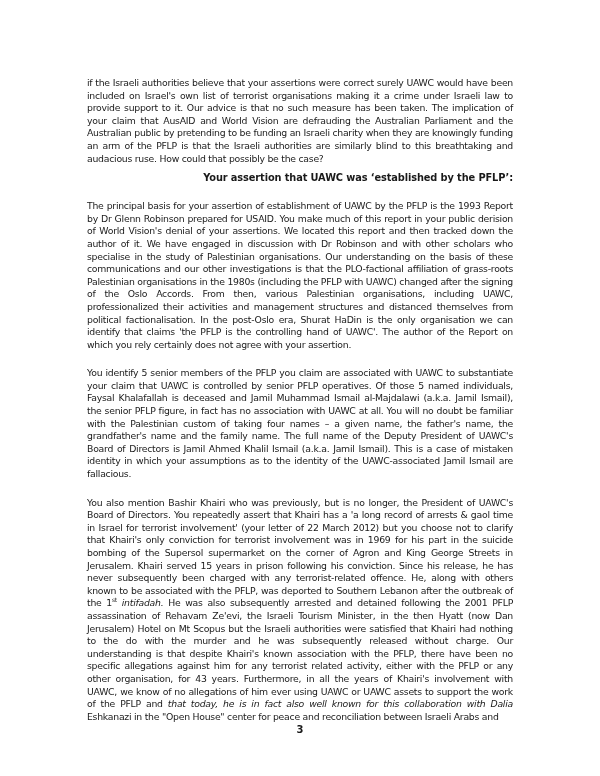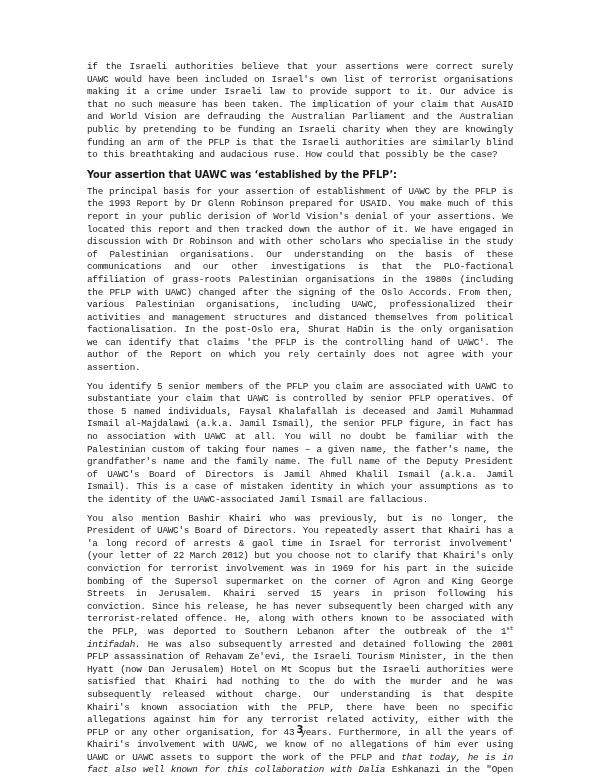--- a/index.html
+++ b/index.html
@@ -9,30 +9,30 @@
     left: 87px;
     top: 61px;
     width: 426px;
     font-family: "DejaVu Sans", sans-serif;
     font-size: 9.3px;
     line-height: 12.6px;
     color: #1a1a1a;
     letter-spacing: -0.25px;
   }
   .page p {
-    margin: 0 0 6px 0;
+    margin: 16px 0 6px 0;
     text-align: justify;
-    font-family: Liberation Mono, monospace;
   }
   .page h3 {
     font-size: 9.8px;
     font-weight: bold;
     margin: 2px 0 5px 0;
     line-height: 13px;
     letter-spacing: -0.1px;
+    text-align: right;
   }
   .page-number {
     position: absolute;
     left: 0; right: 0;
     top: 724px;
     text-align: center;
     font-family: "DejaVu Sans", sans-serif;
     font-size: 10px;
     font-weight: bold;
     color: #1a1a1a;

